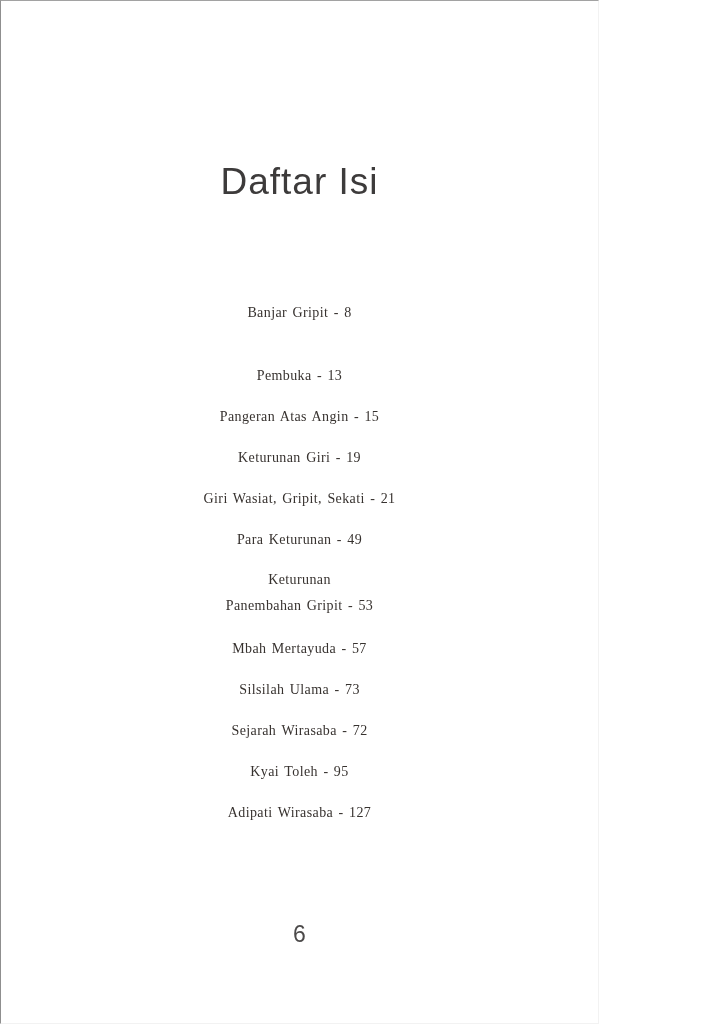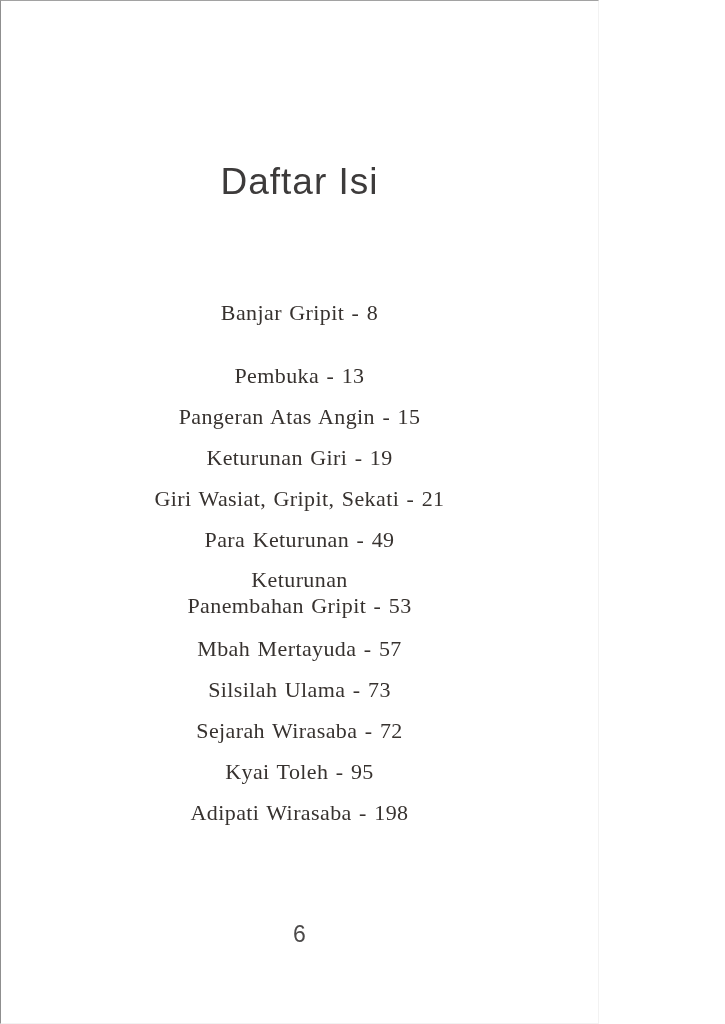--- a/index.html
+++ b/index.html
@@ -27,21 +27,21 @@
     font-size: 37px;
     line-height: 46px;
     letter-spacing: 1px;
     color: #3d3b3b;
   }
   .toc-list {
     margin-top: 94px;
   }
   .toc-entry {
     font-family: "Liberation Serif", "DejaVu Serif", serif;
-    font-size: 22px;
+    font-size: 14px;
     line-height: 28px;
     letter-spacing: 0.4px;
     word-spacing: 1.5px;
     color: #37322f;
     white-space: pre-line;
     margin-bottom: 13px;
   }
   
   .toc-entry:first-child {
     margin-bottom: 35px;
@@ -74,18 +74,18 @@
     <div class="toc-entry">Pangeran Atas Angin - 15</div>
     <div class="toc-entry">Keturunan Giri - 19</div>
     <div class="toc-entry">Giri Wasiat, Gripit, Sekati - 21</div>
     <div class="toc-entry">Para Keturunan - 49</div>
     <div class="toc-entry wrapped">Keturunan
 Panembahan Gripit - 53</div>
     <div class="toc-entry">Mbah Mertayuda - 57</div>
     <div class="toc-entry">Silsilah Ulama - 73</div>
     <div class="toc-entry">Sejarah Wirasaba - 72</div>
     <div class="toc-entry">Kyai Toleh - 95</div>
-    <div class="toc-entry">Adipati Wirasaba - 198</div>
+    <div class="toc-entry">Adipati Wirasaba - 127</div>
   </div>
 
   <div class="page-number">6</div>
 
 </div>
 
 </body></html>

